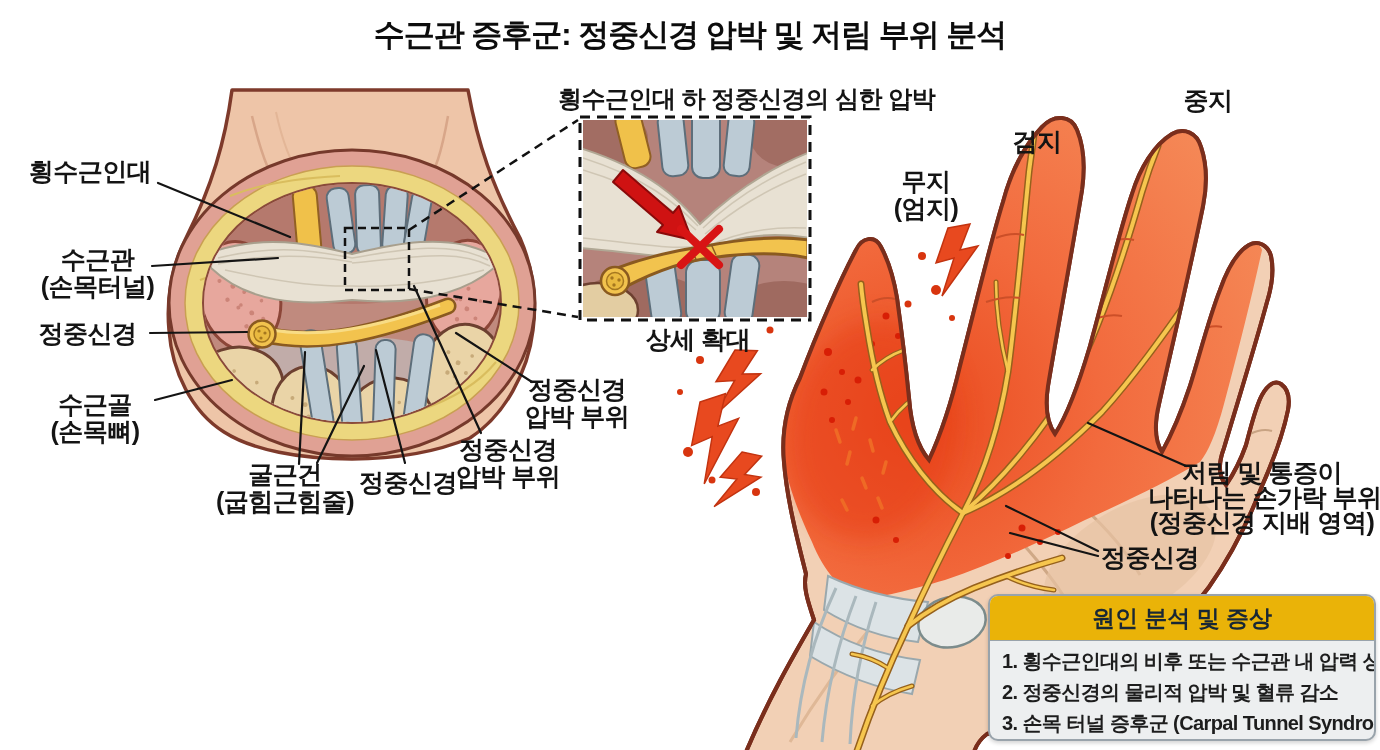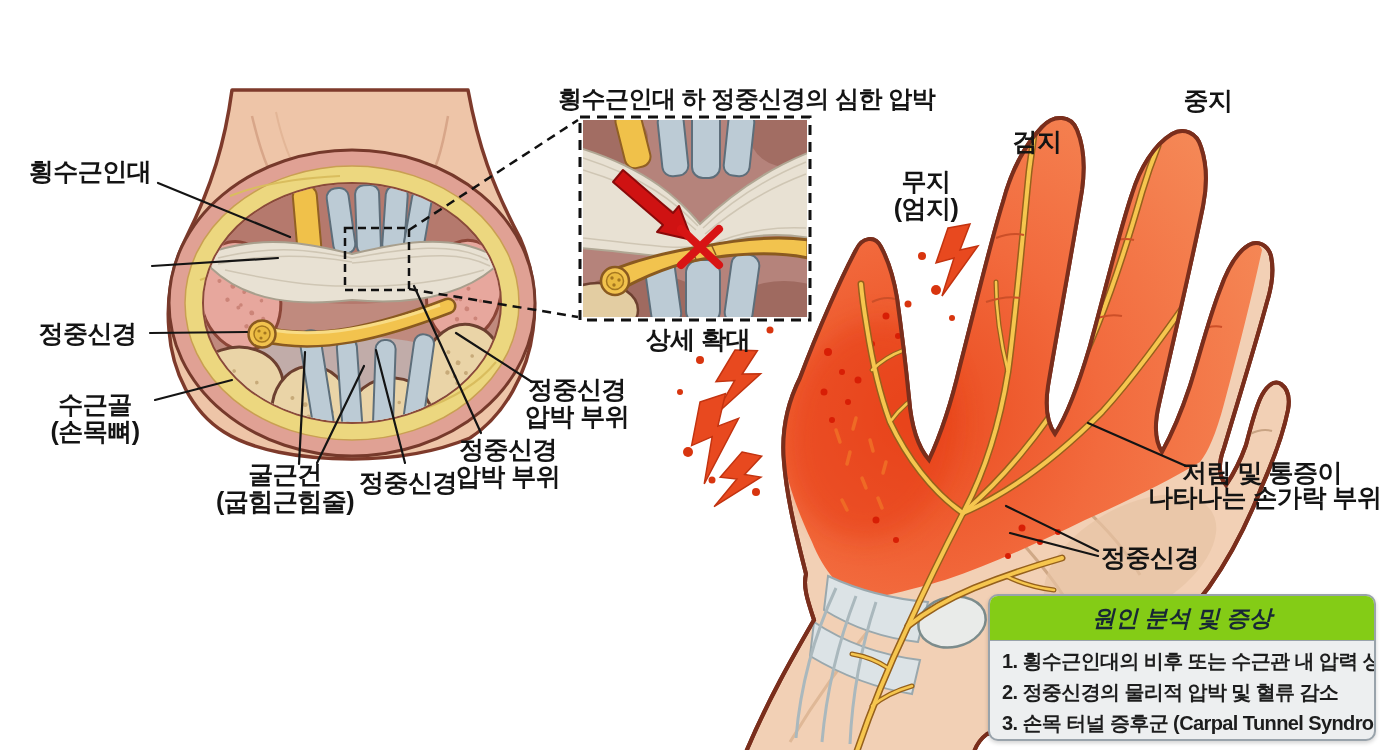--- a/index.html
+++ b/index.html
@@ -4,21 +4,21 @@
 <style>
   html,body{margin:0;padding:0;background:#ffffff;font-family:"Liberation Sans","DejaVu Sans",sans-serif;}
   #stage{position:relative;width:1380px;height:750px;background:#ffffff;overflow:hidden;}
   #title{position:absolute;top:14px;left:0;right:0;text-align:center;font-size:31px;font-weight:800;color:#0c0c0c;letter-spacing:-1px;}
   #artwork{position:absolute;left:0;top:0;}
   .lbl{position:absolute;text-align:center;font-weight:700;font-size:25px;line-height:27px;color:#141414;letter-spacing:-0.5px;white-space:nowrap;}
   .lbl div{white-space:nowrap;}
   #inset-title{font-size:24px;}
   #numbness-label{line-height:25px;}
   #info-box{position:absolute;left:988px;top:594px;width:388px;height:147px;border:2px solid #99a3ab;border-radius:10px;background:#edeff0;box-shadow:0 2px 4px rgba(0,0,0,.18);overflow:hidden;box-sizing:border-box;}
-  #info-header{height:44px;background:#84cc16;display:flex;align-items:center;justify-content:center;font-size:23px;font-weight:800;color:#182735;border-bottom:1px solid #99a3ab;font-style:italic;}
+  #info-header{height:44px;background:#eab308;display:flex;align-items:center;justify-content:center;font-size:23px;font-weight:800;color:#182735;border-bottom:1px solid #99a3ab;}
   #info-body{padding:5px 12px 0 12px;font-size:20px;font-weight:600;color:#1d1d1d;line-height:31px;letter-spacing:-0.6px;white-space:nowrap;}
 </style>
 </head>
 <body>
 
 <div id="stage">
 
   <svg id="artwork" width="1380" height="750" viewBox="0 0 1380 750">
     <defs>
       <radialGradient id="inflameGrad" cx="0.28" cy="0.62" r="0.85">
@@ -325,23 +325,28 @@
       <line x1="317" y1="463" x2="364" y2="366"></line>
       <line x1="405" y1="463" x2="376" y2="350"></line>
       <line x1="532" y1="382" x2="456" y2="333"></line>
       <line x1="481" y1="433" x2="414" y2="286"></line>
       <line x1="1186" y1="466" x2="1088" y2="423"></line>
       <line x1="1098" y1="551" x2="1006" y2="506"></line>
       <line x1="1098" y1="556" x2="1010" y2="533"></line>
     </g>
   </svg>
 
+  <div id="title">수근관 증후군: 정중신경 압박 및 저림 부위 분석</div>
 
   <div class="lbl" style="left:10px;top:158px;width:160px">
     <div>횡수근인대</div>
+  </div>
+  <div class="lbl" style="left:20px;top:246px;width:155px">
+    <div>수근관</div>
+    <div>(손목터널)</div>
   </div>
   <div class="lbl" style="left:10px;top:320px;width:155px">
     <div>정중신경</div>
   </div>
   <div class="lbl" style="left:15px;top:391px;width:160px">
     <div>수근골</div>
     <div>(손목뼈)</div>
   </div>
   <div class="lbl" style="left:195px;top:461px;width:180px">
     <div>굴근건</div>
@@ -369,20 +374,21 @@
   <div class="lbl" style="left:977px;top:128px;width:120px">
     <div>검지</div>
   </div>
   <div class="lbl" style="left:1148px;top:87px;width:120px">
     <div>중지</div>
   </div>
 
   <div class="lbl" id="numbness-label" style="left:1148px;top:460px;width:228px">
     <div>저림 및 통증이</div>
     <div>나타나는 손가락 부위</div>
+    <div>(정중신경 지배 영역)</div>
   </div>
   <div class="lbl" style="left:1090px;top:544px;width:120px">
     <div>정중신경</div>
   </div>
 
   <div id="info-box">
     <div id="info-header">원인 분석 및 증상</div>
     <div id="info-body">
       <div>1. 횡수근인대의 비후 또는 수근관 내 압력 상승</div>
       <div>2. 정중신경의 물리적 압박 및 혈류 감소</div>

